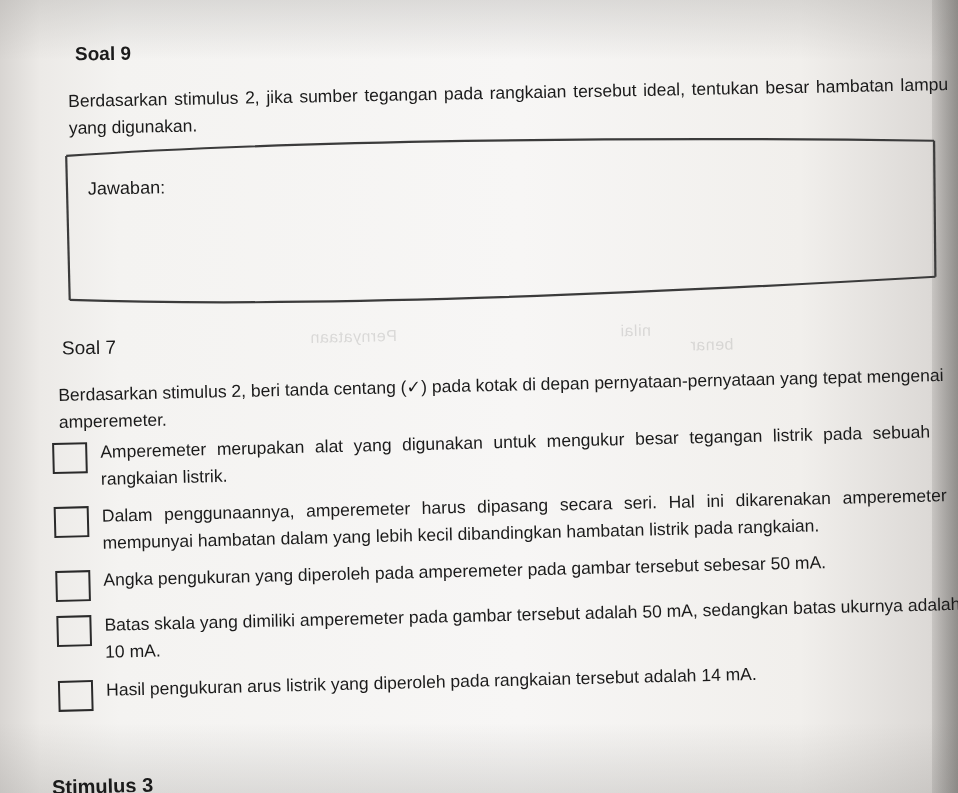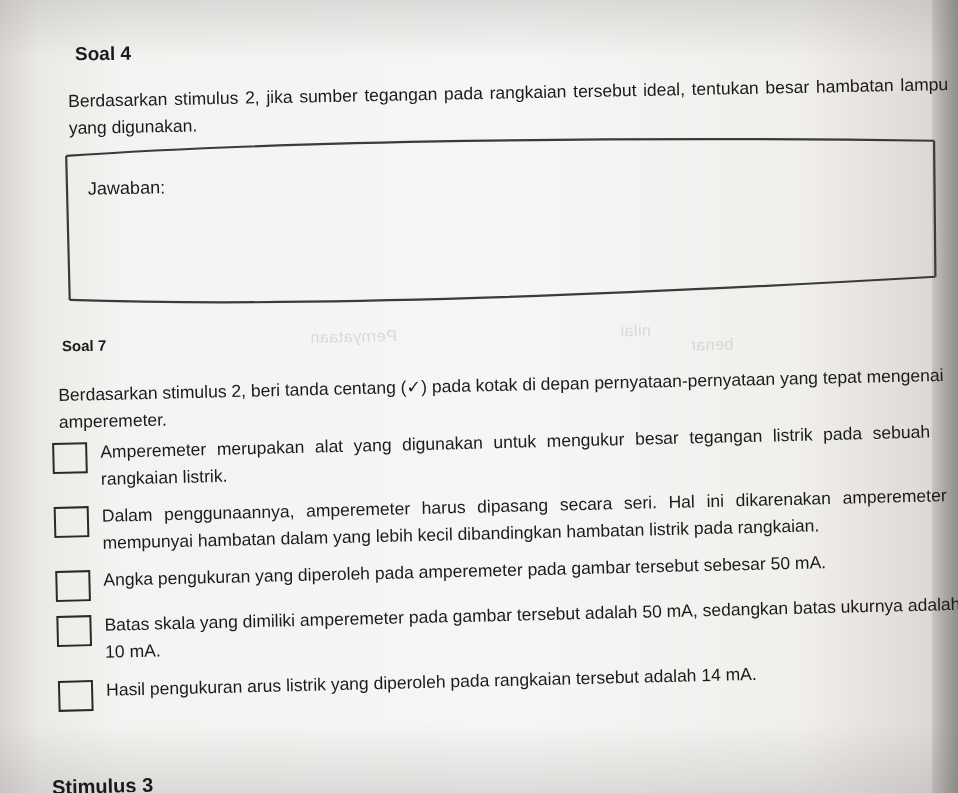--- a/index.html
+++ b/index.html
@@ -83,22 +83,22 @@
     top: 178px;
     font-size: 18px;
     transform: rotate(-1.0deg);
   }
 
   
   .soal7-title {
     position: absolute;
     left: 62px;
     top: 337px;
-    font-size: 15px;
-    font-weight: bold;
+    font-size: 19px;
+    font-weight: normal;
     transform: rotate(-0.8deg);
   }
   .soal7-text {
     position: absolute;
     left: 58px;
     top: 382px;
     width: 900px;
     font-size: 17.5px;
     line-height: 1.55;
     transform: rotate(-1.3deg);
@@ -169,21 +169,21 @@
   <div class="paper-shade-top"></div>
   <div class="paper-shade-bottom"></div>
   <div class="page-edge"></div>
 
   <div class="content">
 
     <div class="ghost ghost1">Pernyataan</div>
     <div class="ghost ghost2">nilai</div>
     <div class="ghost ghost3">benar</div>
 
-    <div class="soal6-title">Soal 4</div>
+    <div class="soal6-title">Soal 9</div>
     <div class="soal6-text">Berdasarkan stimulus 2, jika sumber tegangan pada rangkaian tersebut ideal, tentukan besar hambatan lampu yang digunakan.</div>
 
     <div class="answer-box">
       <svg width="872" height="170" viewBox="0 0 872 170" fill="none" xmlns="http://www.w3.org/2000/svg">
         <path d="M2 8 C 220 -2, 560 2, 870 14" stroke="#3b3b3b" stroke-width="2.2" fill="none"></path>
         <path d="M2 8 L 2 152" stroke="#3b3b3b" stroke-width="2.2" fill="none"></path>
         <path d="M870 14 L 868 150" stroke="#3b3b3b" stroke-width="2.2" fill="none"></path>
         <path d="M2 152 C 240 166, 560 160, 868 150" stroke="#3b3b3b" stroke-width="2.2" fill="none"></path>
       </svg>
     </div>

